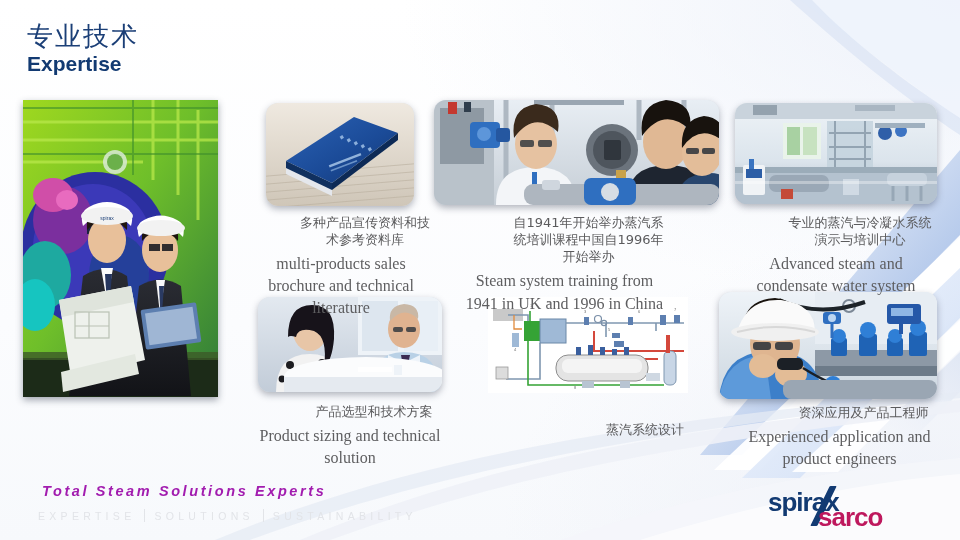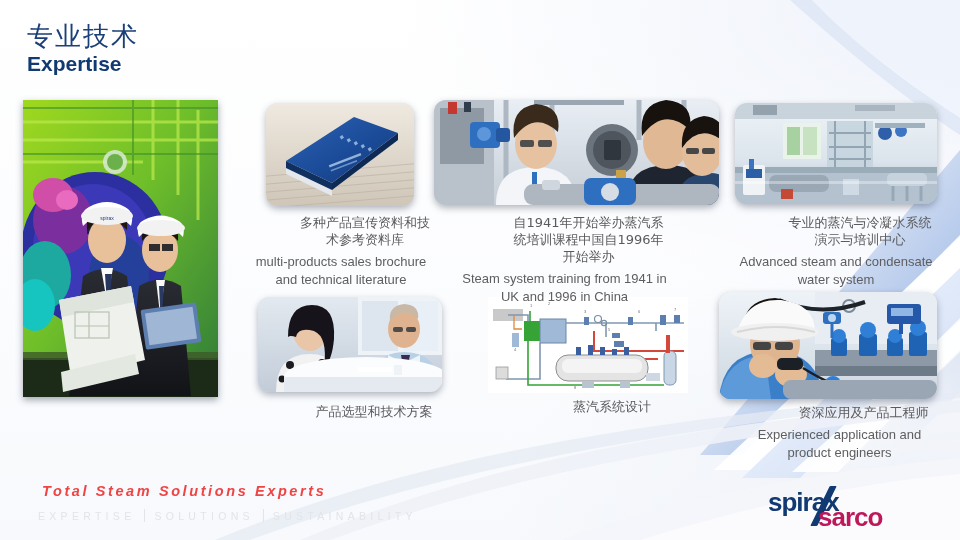--- a/index.html
+++ b/index.html
@@ -29,26 +29,26 @@
 
   
   .photo{position:absolute;z-index:3;overflow:hidden;background:#dfe3e8;}
   .photo.round{border-radius:12px;box-shadow:0 3px 7px rgba(40,50,70,.35);}
   .photo.sq{box-shadow:0 3px 7px rgba(40,50,70,.42);}
   .photo.plain{box-shadow:none;border-radius:0;background:#ffffff;}
 
   
   .cap{position:absolute;z-index:6;text-align:center;color:#59595b;}
   .cap .cn{font-family:"DejaVu Sans","Liberation Sans",sans-serif;font-size:13px;line-height:1.32;color:#5b5b5d;margin-left:48px;}
-  .cap .en{font-family:Liberation Sans, sans-serif;font-size:13px;line-height:1.38;color:#5e5e60;margin-top:5px;}
+  .cap .en{font-family:Liberation Serif, serif;font-size:16px;line-height:1.38;color:#5e5e60;margin-top:5px;}
 
   
   .footer-tag{position:absolute;left:42px;top:483px;z-index:6;
     font-family:"Liberation Sans",sans-serif;font-style:italic;font-weight:bold;
-    font-size:14.5px;letter-spacing:2.6px;color:#ef4444;white-space:nowrap;}
+    font-size:14.5px;letter-spacing:2.6px;color:#a21caf;white-space:nowrap;}
   .footer-sub{position:absolute;left:38px;top:509px;z-index:6;
     font-family:"Liberation Sans",sans-serif;font-size:10.5px;letter-spacing:4.3px;
     color:#e2e4e8;white-space:nowrap;display:flex;align-items:center;gap:9px;}
   .footer-sub .bar{display:inline-block;width:1px;height:13px;background:#e2e4e8;}
 
   
   .logo{position:absolute;left:768px;top:488px;z-index:7;width:170px;height:44px;}
   .logo .l1{position:absolute;left:0;top:-1px;font-family:"Liberation Sans",sans-serif;
     font-weight:bold;font-size:26px;letter-spacing:-1px;color:#123a72;}
   .logo .l2{position:absolute;left:50px;top:14px;font-family:"Liberation Sans",sans-serif;
@@ -377,20 +377,21 @@
 
       <ellipse cx="108" cy="80" rx="82" ry="20" fill="#fbfcfd"></ellipse>
       <rect x="26" y="80" width="164" height="15" fill="#e5eaf0"></rect>
       <rect x="100" y="70" width="34" height="5" fill="#ffffff"></rect>
       <rect x="136" y="68" width="8" height="10" fill="#eef3f8"></rect>
     </svg>
   </div>
 
   <div class="cap" style="left:258px;top:403px;width:184px;">
     <div class="cn">产品选型和技术方案</div>
+    <div class="en">Product sizing and technical solution</div>
   </div>
 
   <div class="photo plain" style="left:488px;top:297px;width:200px;height:96px;">
     <svg width="200" height="96" viewBox="0 0 200 96">
       <rect width="200" height="96" fill="#ffffff"></rect>
 
       <rect x="5" y="12" width="30" height="12" fill="#c9c9c9"></rect>
 
       <rect x="36" y="24" width="34" height="20" fill="#35a335"></rect>
       <rect x="52" y="22" width="26" height="24" fill="#9fb9d6"></rect>
@@ -453,21 +454,21 @@
           <text x="96" y="16">3</text>
         <text x="26" y="54">4</text>
           <text x="120" y="34">5</text>
           <text x="150" y="16">6</text>
         <text x="186" y="14">7</text>
           <text x="86" y="92">8</text>
       </g>
     </svg>
   </div>
 
-  <div class="cap" style="left:492px;top:398px;width:192px;">
+  <div class="cap" style="left:492px;top:421px;width:192px;text-align:right;">
     <div class="cn">蒸汽系统设计</div>
   </div>
 
   <div class="photo round" style="left:719px;top:292px;width:218px;height:107px;">
     <svg width="218" height="107" viewBox="0 0 218 107">
       <defs>
         <linearGradient id="plantg" x1="0" y1="0" x2="0" y2="1">
           <stop offset="0%" stop-color="#eef3f8"></stop>
           <stop offset="100%" stop-color="#cdd7e0"></stop>
         </linearGradient>

